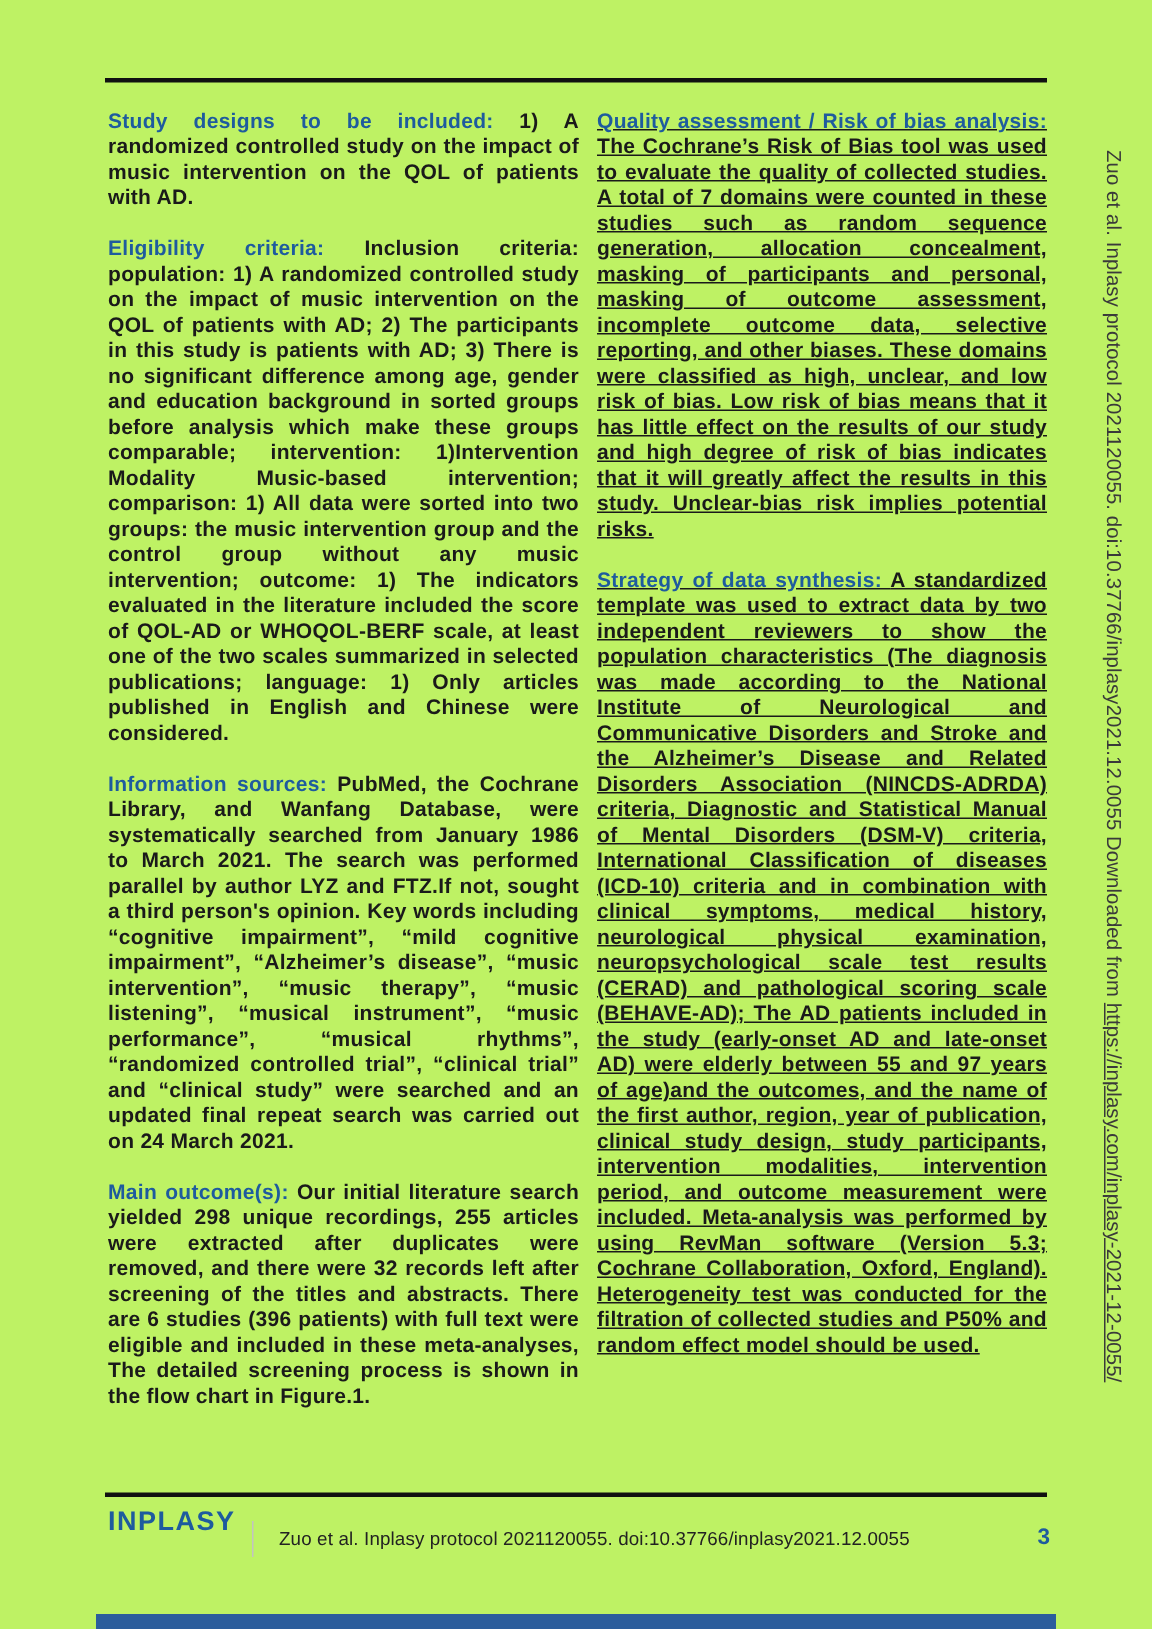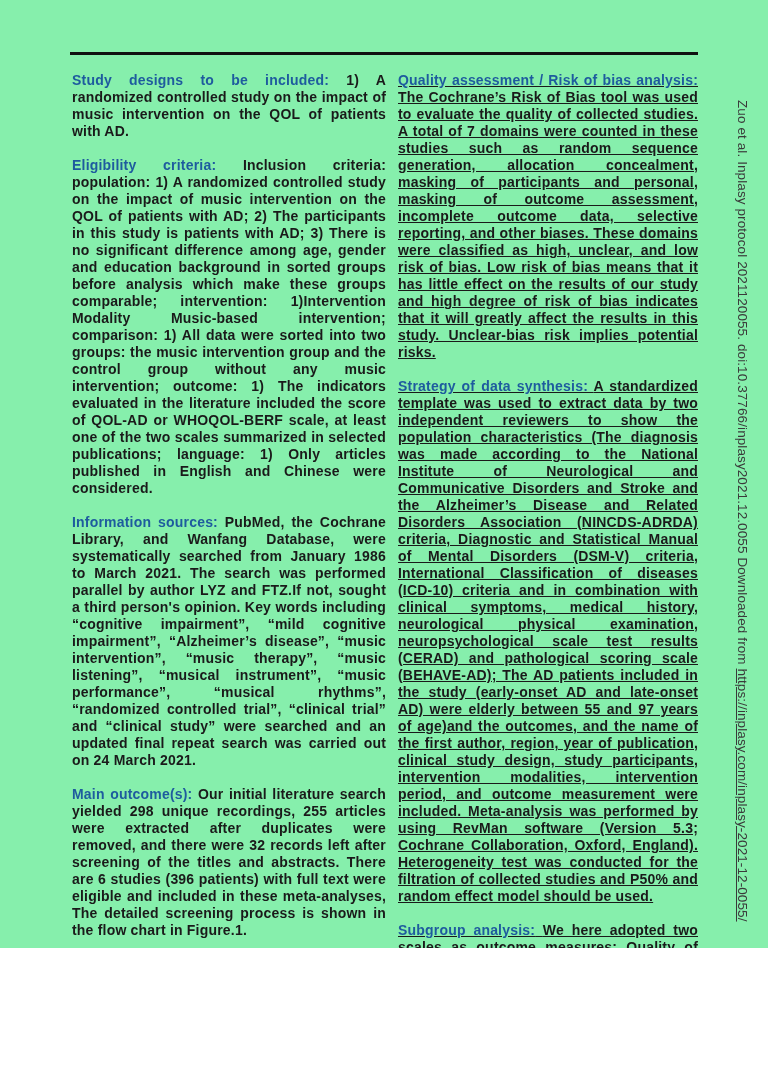--- a/index.html
+++ b/index.html
@@ -6,22 +6,22 @@
     --accent-blue:#1e5b9e;
     --body-text:#1a1a1a;
     --rule-black:#111111;
     --bottom-bar-blue:#2b5d9c;
     --side-text:#3a3a3a;
   }
   *{margin:0;padding:0;box-sizing:border-box;}
   html,body{background:#ffffff;}
   .page{
     position:relative;
-    width:768px;height:948px;
-    background:#86efac;
+    width:768px;height:1086px;
+    background:#bef264;
     overflow:hidden;
     font-family:"Liberation Sans", sans-serif;
   }
   .top-rule{
     position:absolute;left:70px;top:52px;width:628px;height:3px;
     background:var(--rule-black);
   }
   .columns{
     position:absolute;left:72px;top:72px;width:626px;
     display:flex;gap:12px;
@@ -44,21 +44,21 @@
     font-size:13.5px;line-height:15px;
     color:var(--side-text);
     letter-spacing:0.1px;
   }
   .side-citation .link{text-decoration:underline;color:var(--side-text);}
   .footer-rule{
     position:absolute;left:70px;top:995px;width:628px;height:3px;
     background:var(--rule-black);
   }
   .footer-logo{
-    position:absolute;left:72px;top:1028px;
+    position:absolute;left:72px;top:1004px;
     font-size:18px;font-weight:700;letter-spacing:1px;
     color:var(--accent-blue);
   }
   .footer-divider{
     position:absolute;left:168px;top:1014px;width:1px;height:24px;
     background:#c2c2c2;
   }
   .footer-citation{
     position:absolute;left:186px;top:1019px;
     font-size:12.5px;font-weight:400;color:#222222;
@@ -84,21 +84,20 @@
   <div class="columns">
     <div class="col col-left">
       <p class="para"><span class="h">Study designs to be included:</span> <span>1) A randomized controlled study on the impact of music intervention on the QOL of patients with AD.</span></p>
       <p class="para"><span class="h">Eligibility criteria:</span> <span>Inclusion criteria: population: 1) A randomized controlled study on the impact of music intervention on the QOL of patients with AD; 2) The participants in this study is patients with AD; 3) There is no significant difference among age, gender and education background in sorted groups before analysis which make these groups comparable; intervention: 1)Intervention Modality Music-based intervention; comparison: 1) All data were sorted into two groups: the music intervention group and the control group without any music intervention; outcome: 1) The indicators evaluated in the literature included the score of QOL-AD or WHOQOL-BERF scale, at least one of the two scales summarized in selected publications; language: 1) Only articles published in English and Chinese were considered.</span></p>
       <p class="para"><span class="h">Information sources:</span> <span>PubMed, the Cochrane Library, and Wanfang Database, were systematically searched from January 1986 to March 2021. The search was performed parallel by author LYZ and FTZ.If not, sought a third person's opinion. Key words including “cognitive impairment”, “mild cognitive impairment”, “Alzheimer’s disease”, “music intervention”, “music therapy”, “music listening”, “musical instrument”, “music performance”, “musical rhythms”, “randomized controlled trial”, “clinical trial” and “clinical study” were searched and an updated final repeat search was carried out on 24 March 2021.</span></p>
       <p class="para"><span class="h">Main outcome(s):</span> <span>Our initial literature search yielded 298 unique recordings, 255 articles were extracted after duplicates were removed, and there were 32 records left after screening of the titles and abstracts. There are 6 studies (396 patients) with full text were eligible and included in these meta-analyses, The detailed screening process is shown in the flow chart in Figure.1.</span></p>
     </div>
     <div class="col col-right">
       <p class="para"><span class="h">Quality assessment / Risk of bias analysis:</span> <span>The Cochrane’s Risk of Bias tool was used to evaluate the quality of collected studies. A total of 7 domains were counted in these studies such as random sequence generation, allocation concealment, masking of participants and personal, masking of outcome assessment, incomplete outcome data, selective reporting, and other biases. These domains were classified as high, unclear, and low risk of bias. Low risk of bias means that it has little effect on the results of our study and high degree of risk of bias indicates that it will greatly affect the results in this study. Unclear-bias risk implies potential risks.</span></p>
       <p class="para"><span class="h">Strategy of data synthesis:</span> <span>A standardized template was used to extract data by two independent reviewers to show the population characteristics (The diagnosis was made according to the National Institute of Neurological and Communicative Disorders and Stroke and the Alzheimer’s Disease and Related Disorders Association (NINCDS-ADRDA) criteria, Diagnostic and Statistical Manual of Mental Disorders (DSM-V) criteria, International Classification of diseases (ICD-10) criteria and in combination with clinical symptoms, medical history, neurological physical examination, neuropsychological scale test results (CERAD) and pathological scoring scale (BEHAVE-AD); The AD patients included in the study (early-onset AD and late-onset AD) were elderly between 55 and 97 years of age)and the outcomes, and the name of the first author, region, year of publication, clinical study design, study participants, intervention modalities, intervention period, and outcome measurement were included. Meta-analysis was performed by using RevMan software (Version 5.3; Cochrane Collaboration, Oxford, England). Heterogeneity test was conducted for the filtration of collected studies and P50% and random effect model should be used.</span></p>
-      <p class="para"><span class="h">Subgroup analysis:</span> <span>We here adopted two scales as outcome measures: Quality of Life in Alzheimer’s Disease (QoL-AD) and</span></p>
     </div>
   </div>
 
   <div class="side-citation"><span>Zuo et al. Inplasy protocol 2021120055. doi:10.37766/inplasy2021.12.0055 Downloaded from </span><span class="link">https://inplasy.com/inplasy-2021-12-0055/</span></div>
 
   <div class="footer-rule"></div>
   <div class="footer-logo">INPLASY</div>
   <div class="footer-divider"></div>
   <div class="footer-citation">Zuo et al. Inplasy protocol 2021120055. doi:10.37766/inplasy2021.12.0055</div>
   <div class="footer-page-number">3</div>

